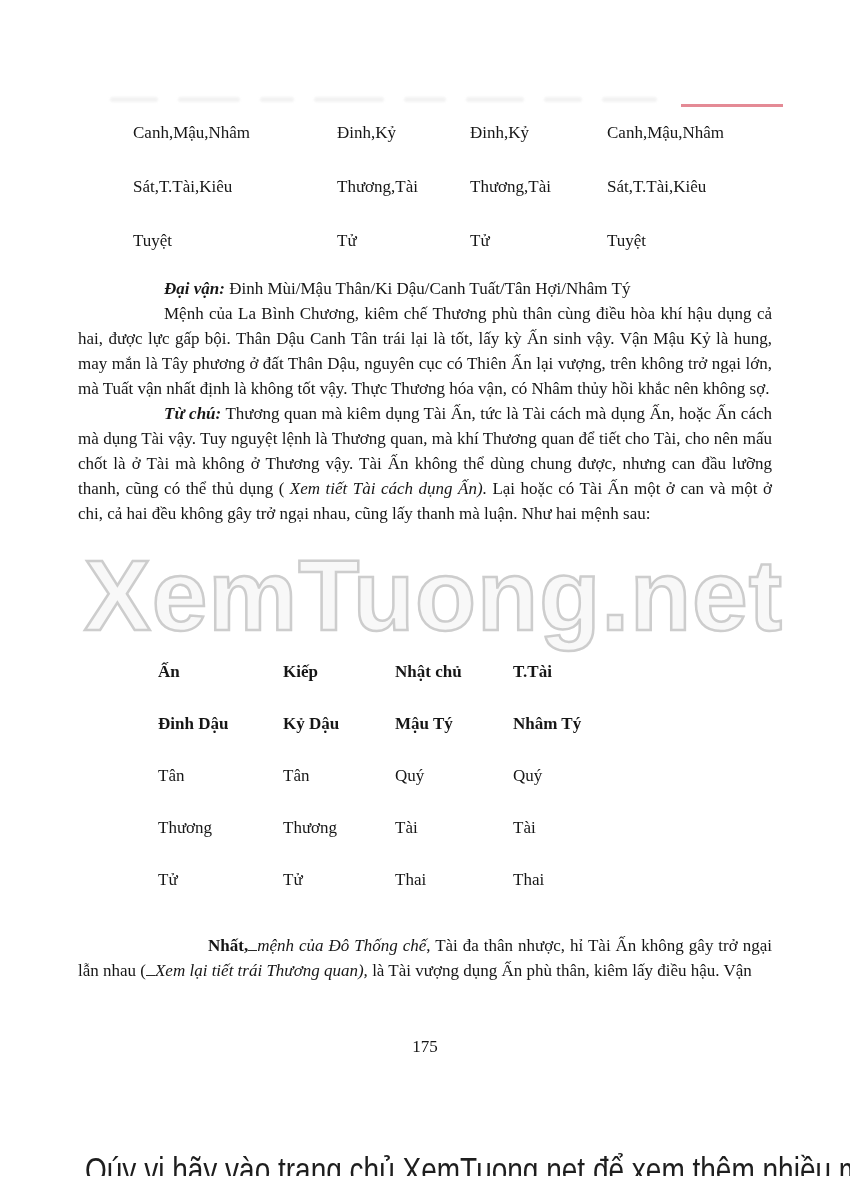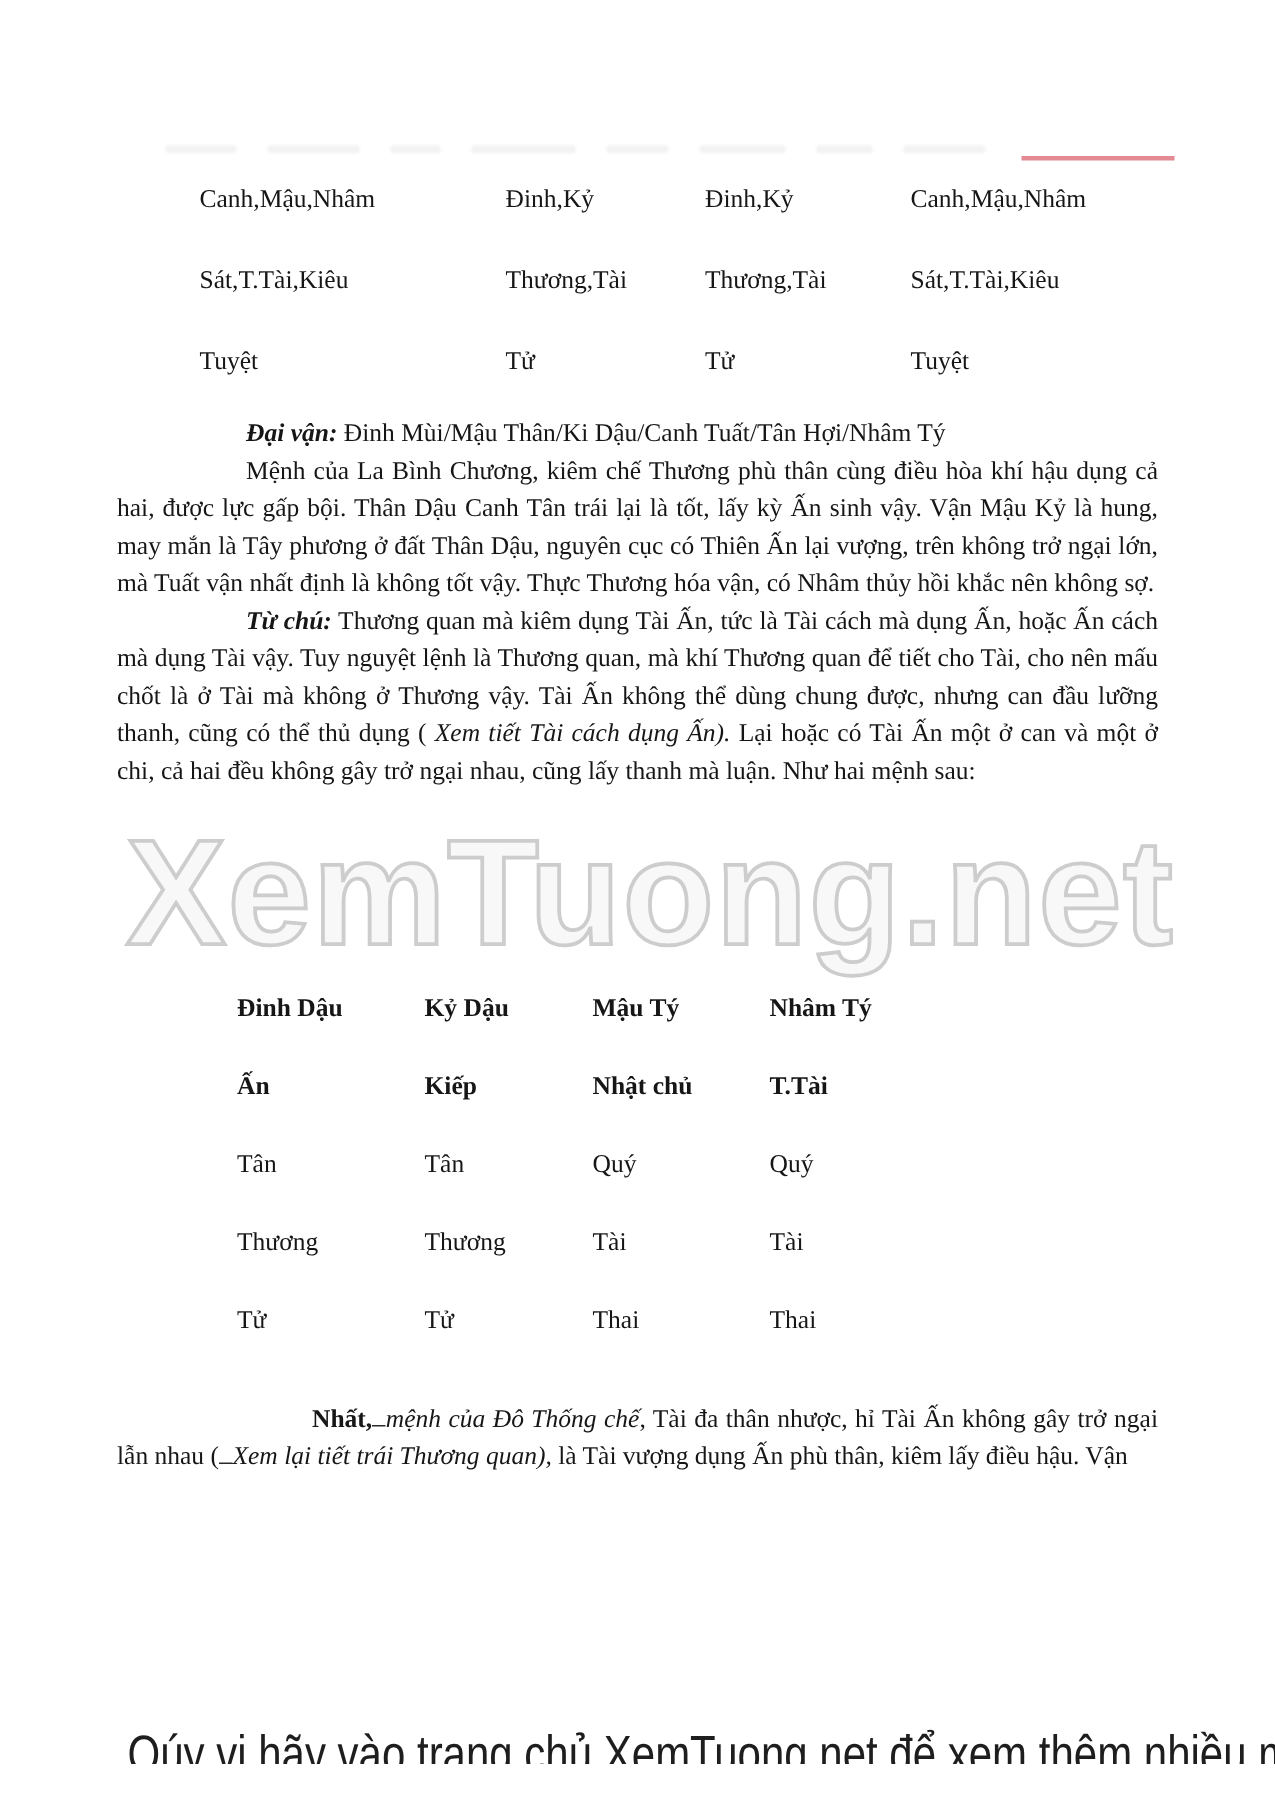--- a/index.html
+++ b/index.html
@@ -97,30 +97,30 @@
       <span class="lead">Đại vận:</span><span> Đinh Mùi/Mậu Thân/Ki Dậu/Canh Tuất/Tân Hợi/Nhâm Tý</span>
     </p>
     <p class="mt">Mệnh của La Bình Chương, kiêm chế Thương phù thân cùng điều hòa khí hậu dụng cả hai, được lực gấp bội. Thân Dậu Canh Tân trái lại là tốt, lấy kỳ Ấn sinh vậy. Vận Mậu Kỷ là hung, may mắn là Tây phương ở đất Thân Dậu, nguyên cục có Thiên Ấn lại vượng, trên không trở ngại lớn, mà Tuất vận nhất định là không tốt vậy. Thực Thương hóa vận, có Nhâm thủy hồi khắc nên không sợ.</p>
     <p class="mt">
       <span class="lead">Từ chú:</span><span> Thương quan mà kiêm dụng Tài Ấn, tức là Tài cách mà dụng Ấn, hoặc Ấn cách mà dụng Tài vậy. Tuy nguyệt lệnh là Thương quan, mà khí Thương quan để tiết cho Tài, cho nên mấu chốt là ở Tài mà không ở Thương vậy. Tài Ấn không thể dùng chung được, nhưng can đầu lưỡng thanh, cũng có thể thủ dụng (</span><span class="it"> Xem tiết Tài cách dụng Ấn).</span><span> Lại hoặc có Tài Ấn một ở can và một ở chi, cả hai đều không gây trở ngại nhau, cũng lấy thanh mà luận. Như hai mệnh sau:</span>
     </p>
   </div>
 
   <div class="sim-table t2">
     <div class="t-row bold-row">
+      <span class="col-0">Ấn</span>
+      <span class="col-1">Kiếp</span>
+      <span class="col-2">Nhật chủ</span>
+      <span class="col-3">T.Tài</span>
+    </div>
+    <div class="t-row bold-row">
       <span class="col-0">Đinh Dậu</span>
       <span class="col-1">Kỷ Dậu</span>
       <span class="col-2">Mậu Tý</span>
       <span class="col-3">Nhâm Tý</span>
-    </div>
-    <div class="t-row bold-row">
-      <span class="col-0">Ấn</span>
-      <span class="col-1">Kiếp</span>
-      <span class="col-2">Nhật chủ</span>
-      <span class="col-3">T.Tài</span>
     </div>
     <div class="t-row">
       <span class="col-0">Tân</span>
       <span class="col-1">Tân</span>
       <span class="col-2">Quý</span>
       <span class="col-3">Quý</span>
     </div>
     <div class="t-row">
       <span class="col-0">Thương</span>
       <span class="col-1">Thương</span>
@@ -134,16 +134,17 @@
       <span class="col-3">Thai</span>
     </div>
   </div>
 
   <div class="body-block body-2">
     <p class="mt">
       <span class="b">Nhất,</span><span class="uspace"></span><span class="it">mệnh của Đô Thống chế</span><span>, Tài đa thân nhược, hỉ Tài Ấn không gây trở ngại lẫn nhau (</span><span class="uspace"></span><span class="it">Xem lại tiết trái Thương quan),</span><span> là Tài vượng dụng Ấn phù thân, kiêm lấy điều hậu. Vận</span>
     </p>
   </div>
 
+  <div class="page-number">175</div>
 
   <div class="footer">Qúy vị hãy vào trang chủ XemTuong.net để xem thêm nhiều mục hay khác</div>
 
 </div>
 
 </body></html>

